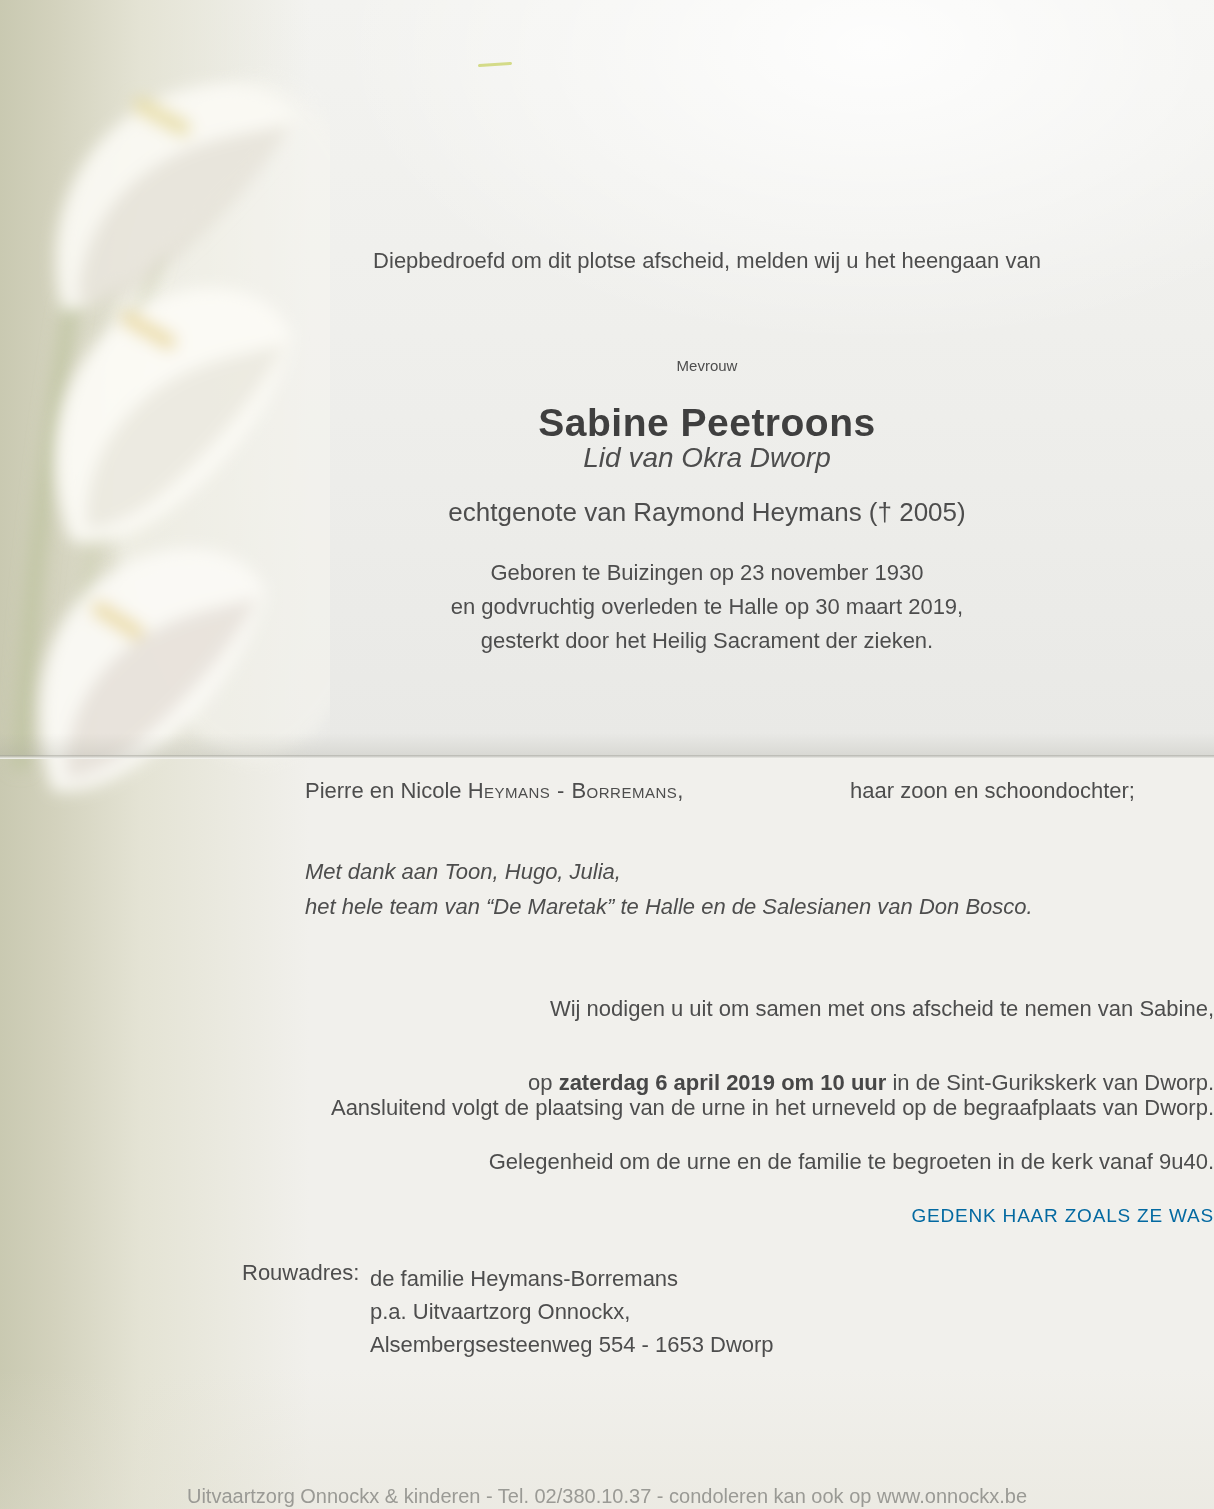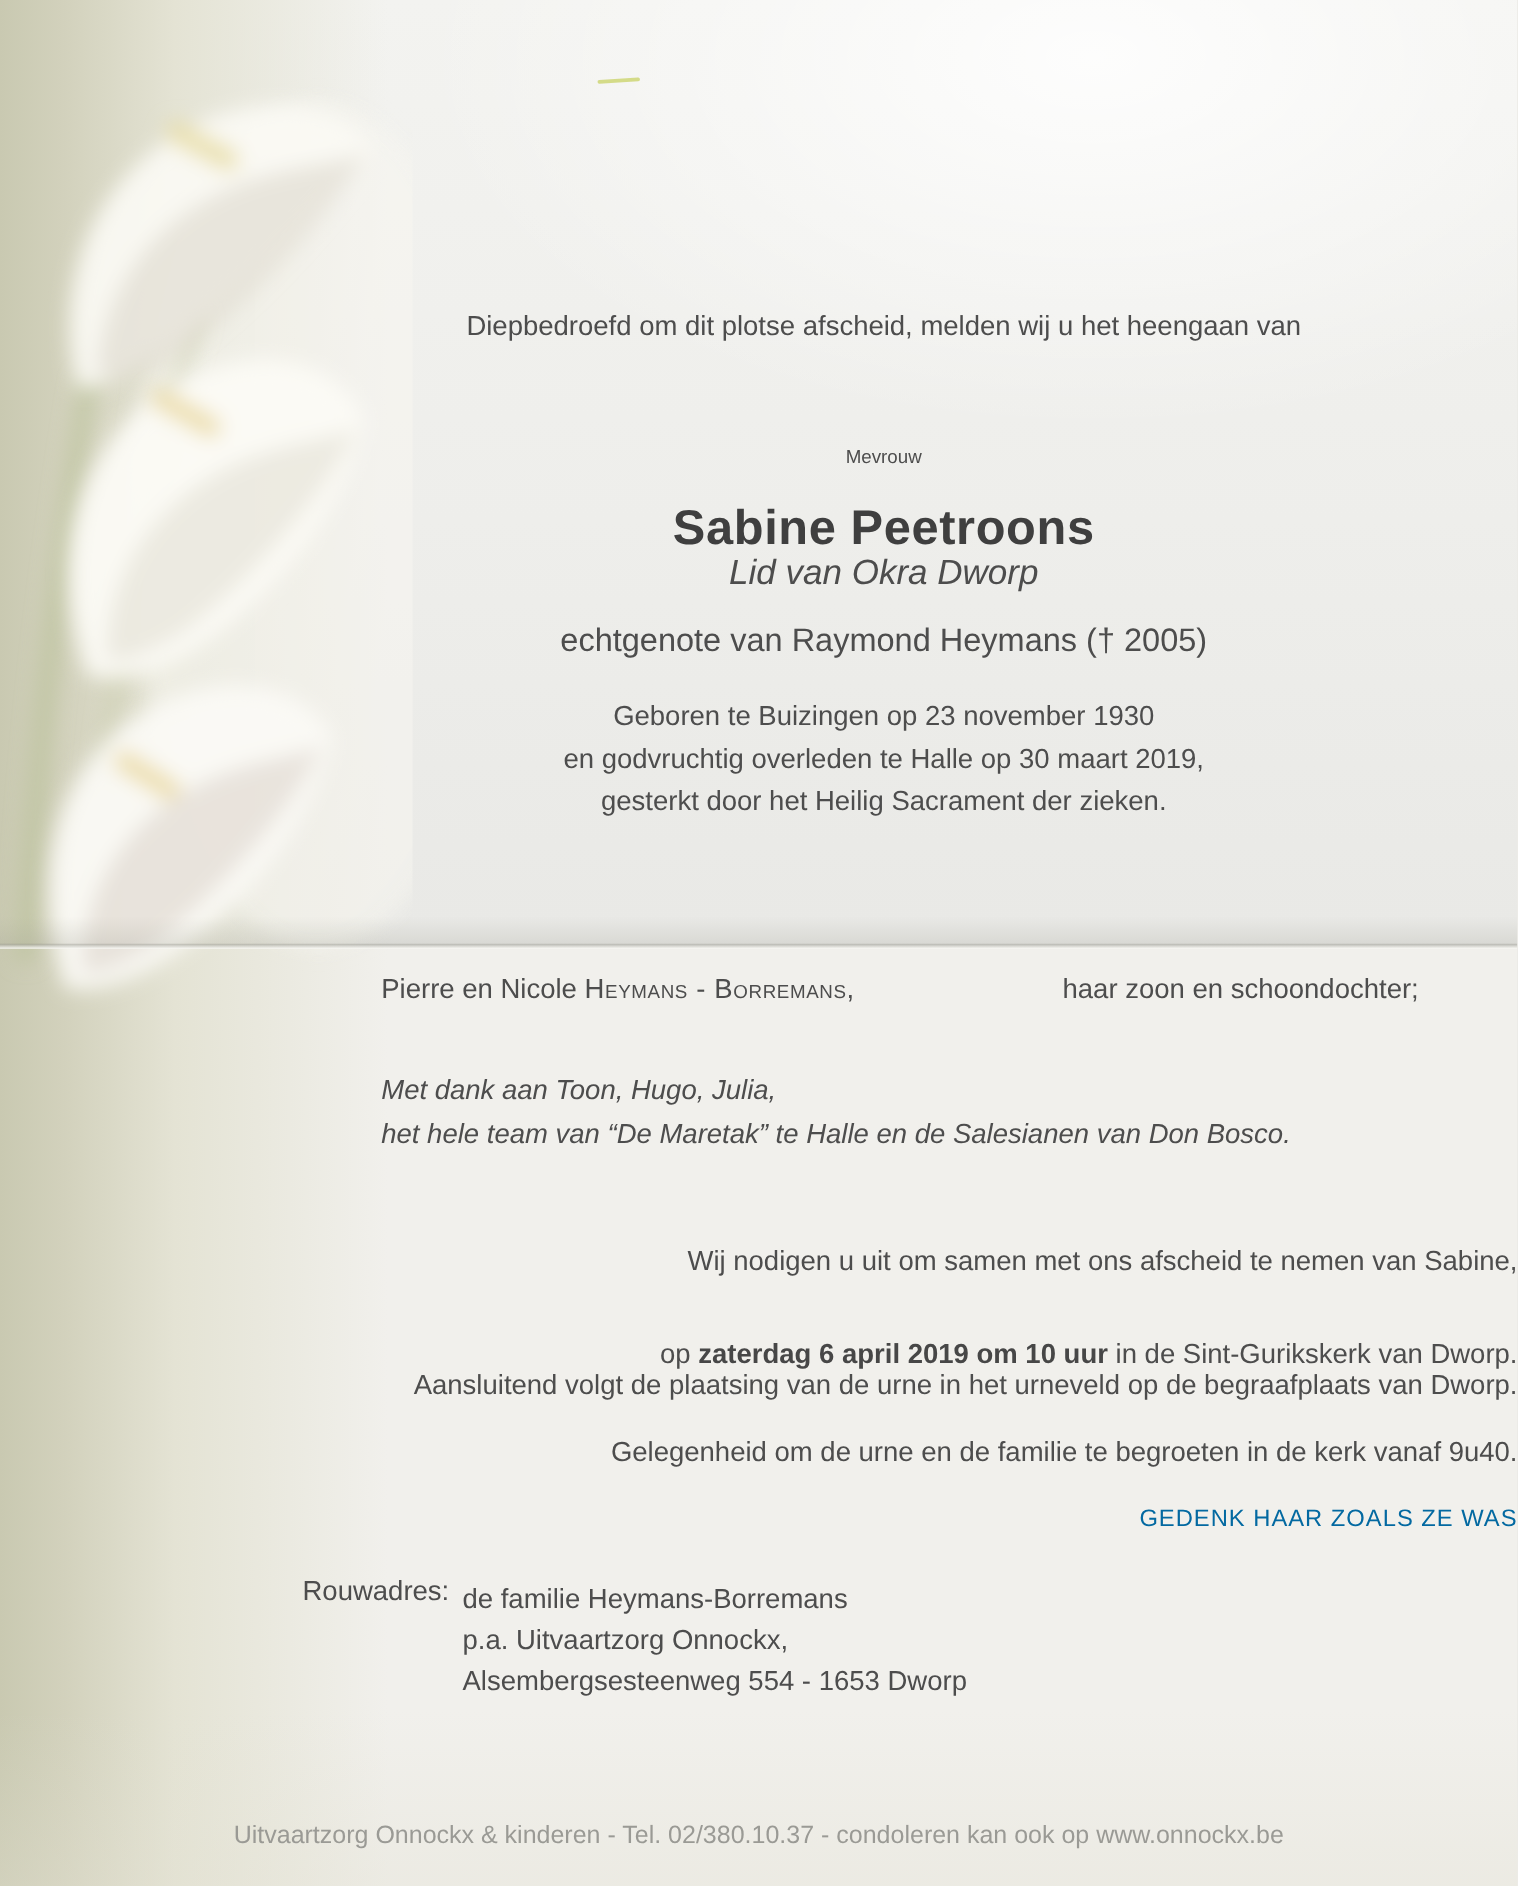--- a/index.html
+++ b/index.html
@@ -48,21 +48,21 @@
     position:absolute; left:478px; top:63px; width:34px; height:3px;
     background:#c8d164; border-radius:2px; transform:rotate(-4deg); opacity:0.75;
     z-index:4;
   }
   
   .t { position:absolute; z-index:5; font-size:22px; line-height:1.0; white-space:nowrap; }
   .poem { left:893px; top:82px; font-style:italic; font-weight:600; color:#525252; }
   .poem div { line-height:29px; }
   .center-top { left:200px; width:1014px; text-align:center; white-space:normal; }
   .center-mid { left:66px; width:1148px; text-align:right; white-space:normal; }
-  .center-full { left:0px; width:1214px; text-align:center; white-space:normal; }
+  .center-full { left:0px; width:1214px; text-align:center; white-space:normal;margin-top:28px; }
   .intro { top:250px; }
   .salutation { top:358px; font-size:15px; }
   .deceased-name { top:403px; font-size:39px; font-weight:bold; color:#3f3f3f; letter-spacing:0.5px; }
   .membership { top:444px; font-style:italic; font-size:28px;text-align:center; }
   .spouse { top:499px; font-size:26px; }
   .life { top:556px; }
   .life div { line-height:34px; }
   .family-heading { left:302px; top:716px; }
   .relatives { left:305px; top:780px; }
   .smallcaps { font-variant:small-caps; letter-spacing:0.5px; }

